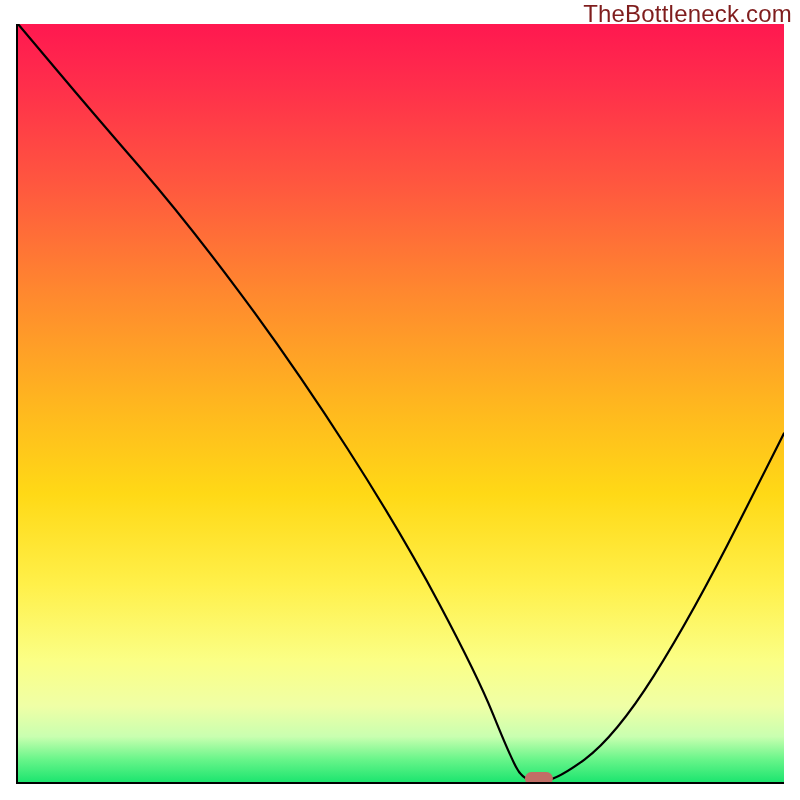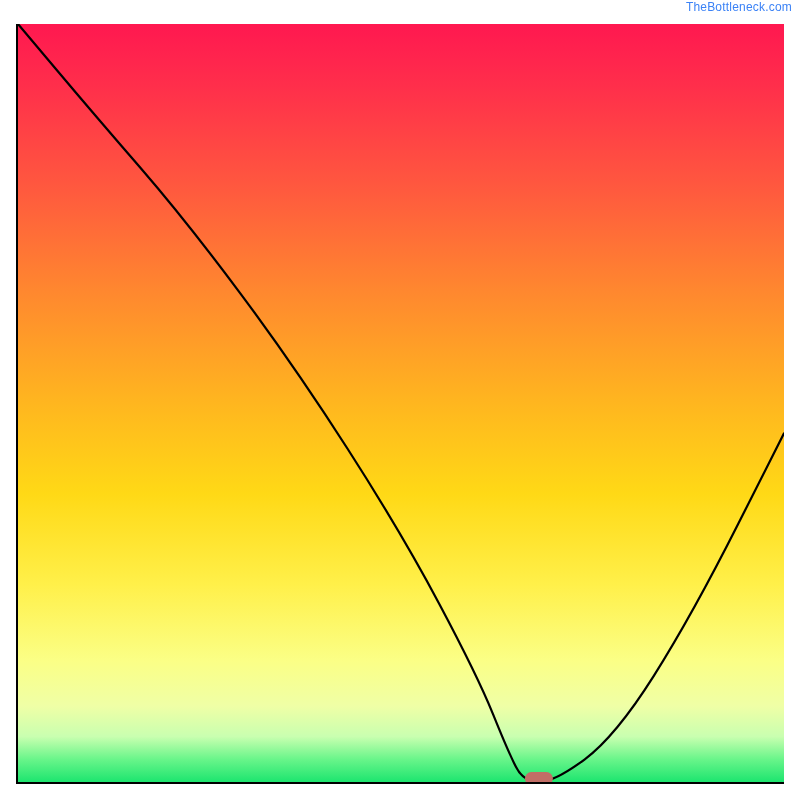--- a/index.html
+++ b/index.html
@@ -61,22 +61,22 @@
     stroke-linecap: round;
   }
   .marker {
     fill: #c26e66;
     stroke: none;
   }
   .attribution {
     position: absolute;
     top: 0px;
     right: 8px;
-    color: #3b82f6;
-    font-size: 12px;
+    color: #7f1d1d;
+    font-size: 24px;
     font-weight: 500;
     letter-spacing: 0.2px;
   }
 </style>
 </head>
 <body>
 
 <div class="chart-container">
 
   <div class="attribution">TheBottleneck.com</div>

